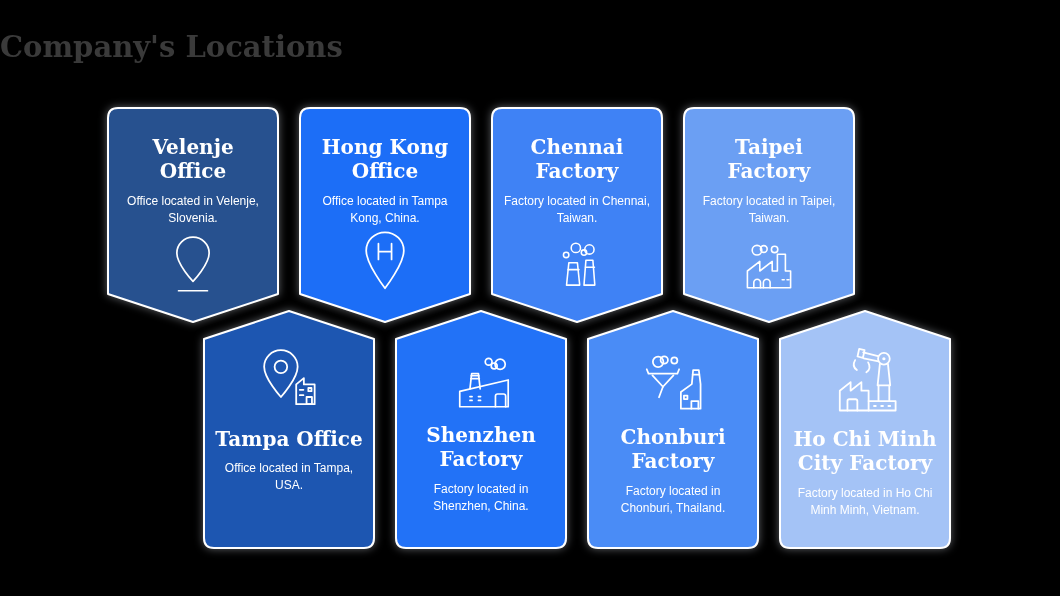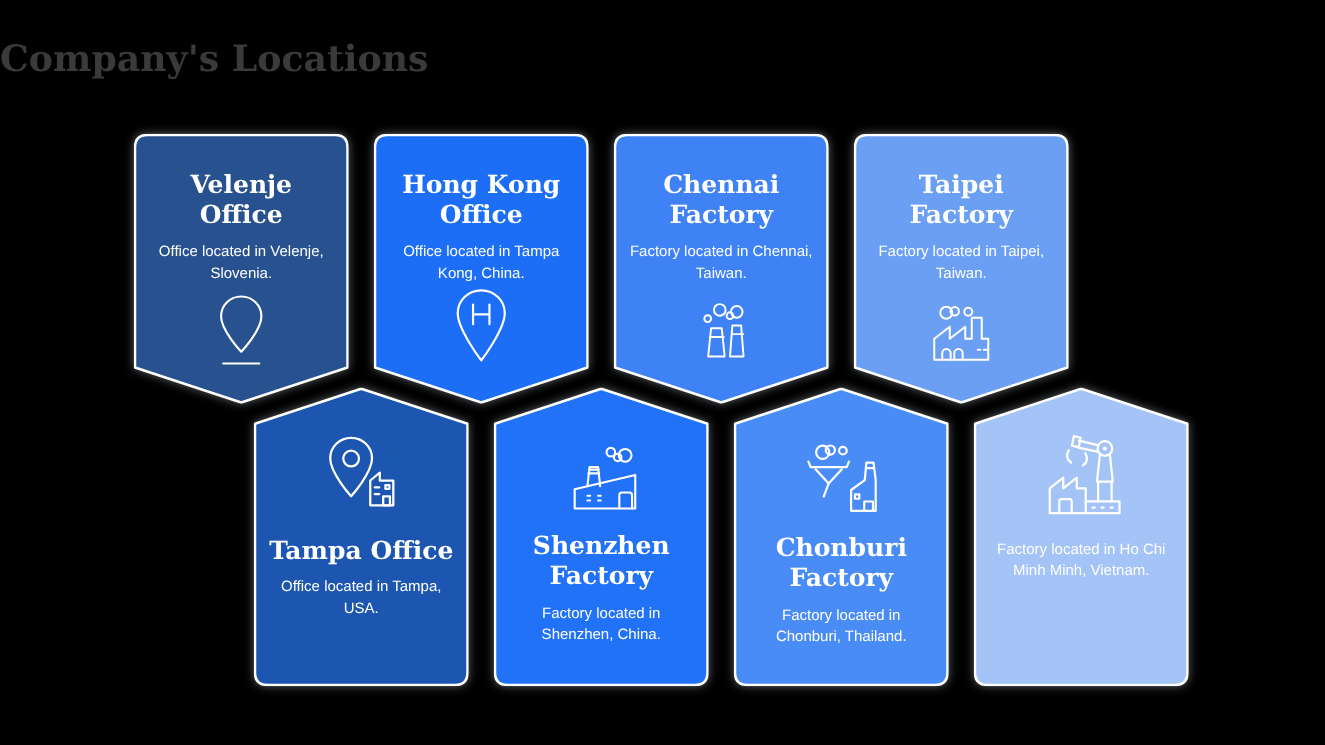--- a/index.html
+++ b/index.html
@@ -184,17 +184,18 @@
           <path d="M33.5 6.5 l6 1.5 -1.8 8.5 -6 -1.5 Z"></path>
           <path d="M29 19 q-4 7 2 11 M43.5 21.5 q4 7 -2 11"></path>
           <path d="M56.5 23.5 L54 47 H68 L65.5 23.5"></path>
           <path d="M55 47 V64.5 M67 47 V64.5"></path>
           <path d="M44 64.5 H74 V75 H44"></path>
           <path d="M50 70 h2 M58 70 h2 M66 70 h2"></path>
           <path d="M12 75 V53 L24 43.5 V53 L36 43.5 V53 H44 V75 Z"></path>
           <path d="M20.5 75 V64.5 a2 2 0 0 1 2 -2 h7 a2 2 0 0 1 2 2 V75"></path>
         </svg>
       </div>
+      <div class="card-title">Ho Chi Minh City Factory</div>
       <div class="card-desc">Factory located in Ho Chi Minh Minh, Vietnam.</div>
     </div>
   </div>
 
 </div>
 
 </body></html>

